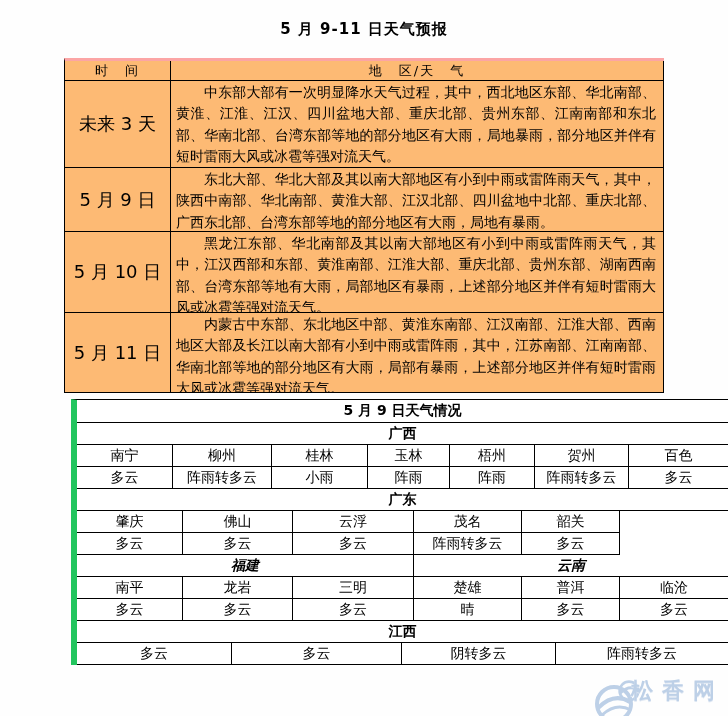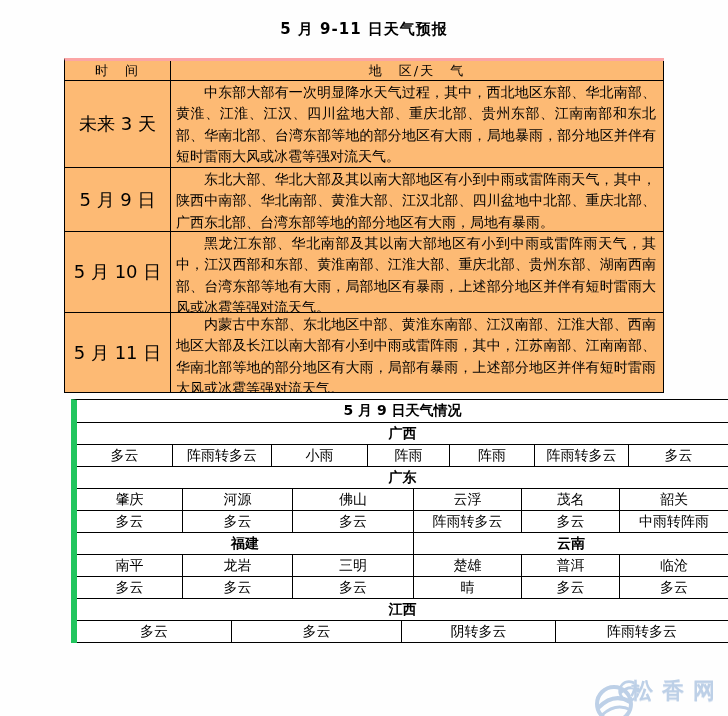--- a/index.html
+++ b/index.html
@@ -36,21 +36,21 @@
   .t2-row{display:grid;}
   .t2 .cell{
     border-right:1px solid #000;border-bottom:1px solid #000;box-sizing:border-box;
     display:flex;align-items:center;justify-content:center;font-size:14px;height:22px;
   }
   .t2-title .cell{height:23px;font-weight:bold;}
   .band .cell{font-weight:bold;}
   .cols-1{grid-template-columns:1fr;}
   .cols-7{grid-template-columns:14.72% 15.18% 14.72% 12.58% 13.04% 14.42% auto;}
   .cols-6{grid-template-columns:16.26% 16.87% 18.56% 16.56% 15.03% auto;}
-  .cols-2{grid-template-columns:51.69% auto;}
+  .cols-2{grid-template-columns:51.69% auto;font-style:italic;}
   .cols-4{grid-template-columns:23.77% 26.07% 23.62% auto;}
   
   .watermark{
     position:absolute;right:0;bottom:0;width:134px;height:44px;
     pointer-events:none;opacity:.8;
   }
   .wm-text{
     position:absolute;right:4px;top:4px;font-size:22px;font-weight:bold;
     letter-spacing:9px;color:#aec5e2;text-shadow:0 1px 0 #d7e2f0;white-space:nowrap;margin-left:10px;
   }
@@ -87,47 +87,54 @@
 
 <div class="t2">
   <div class="t2-row t2-title cols-1">
     <div class="cell">5 月 9 日天气情况</div>
   </div>
 
   <div class="t2-row band cols-1">
     <div class="cell">广西</div>
   </div>
   <div class="t2-row cols-7">
+    <div class="cell">南宁</div>
+    <div class="cell">柳州</div>
+    <div class="cell">桂林</div>
+    <div class="cell">玉林</div>
+    <div class="cell">梧州</div>
+    <div class="cell">贺州</div>
+    <div class="cell">百色</div>
+  </div>
+  <div class="t2-row cols-7">
     <div class="cell">多云</div>
     <div class="cell">阵雨转多云</div>
     <div class="cell">小雨</div>
     <div class="cell">阵雨</div>
     <div class="cell">阵雨</div>
     <div class="cell">阵雨转多云</div>
     <div class="cell">多云</div>
   </div>
 
   <div class="t2-row band cols-1">
     <div class="cell">广东</div>
   </div>
   <div class="t2-row cols-6">
     <div class="cell">肇庆</div>
-    <div class="cell">河源</div>
     <div class="cell">佛山</div>
     <div class="cell">云浮</div>
     <div class="cell">茂名</div>
     <div class="cell">韶关</div>
   </div>
   <div class="t2-row cols-6">
     <div class="cell">多云</div>
     <div class="cell">多云</div>
     <div class="cell">多云</div>
     <div class="cell">阵雨转多云</div>
     <div class="cell">多云</div>
-    <div class="cell">中雨转阵雨</div>
   </div>
 
   <div class="t2-row band cols-2">
     <div class="cell">福建</div>
     <div class="cell">云南</div>
   </div>
   <div class="t2-row cols-6">
     <div class="cell">南平</div>
     <div class="cell">龙岩</div>
     <div class="cell">三明</div>

